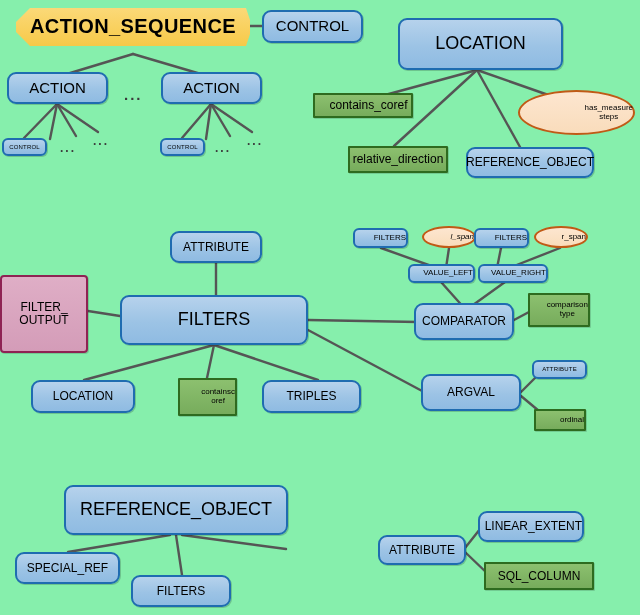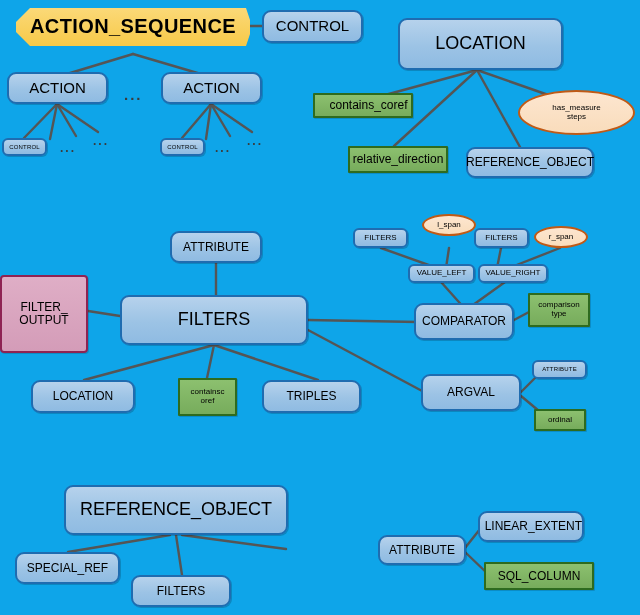--- a/index.html
+++ b/index.html
@@ -4,21 +4,21 @@
 <style>
   html, body {
     margin: 0;
     padding: 0;
     background: #ffffff;
   }
   #canvas {
     position: relative;
     width: 640px;
     height: 615px;
-    background: #0ea5e9;
+    background: #86efac;
     font-family: "Liberation Sans", sans-serif;
     overflow: hidden;
   }
   svg.edges {
     position: absolute;
     left: 0;
     top: 0;
     width: 640px;
     height: 615px;
     pointer-events: none;
@@ -81,21 +81,21 @@
     letter-spacing: 2px;
     z-index: 2;
     font-weight: 700;
     user-select: none;
   }
   
   .fs-xxl { font-size: 20px; font-weight: 700; letter-spacing: 0.4px; }
   .fs-xl  { font-size: 18px; }
   .fs-lg  { font-size: 15px; }
   .fs-md  { font-size: 12px; }
-  .fs-xs  { font-size: 8px; }
+  .fs-xs  { font-size: 8px; justify-content: flex-end; }
   .fs-xxs { font-size: 6px; letter-spacing: 0.2px; }
 </style>
 </head>
 <body>
 
 <div id="canvas">
 
   <svg class="edges" viewBox="0 0 640 615">
     <g stroke="#555555" stroke-width="2.4" fill="none" stroke-linecap="round">
 
@@ -222,21 +222,21 @@
   </div>
 
   <div class="node blue fs-md" style="left:262px; top:380px; width:99px; height:33px;">
     <span>TRIPLES</span>
   </div>
 
   <div class="node blue-sm fs-xs" style="left:353px; top:228px; width:55px; height:20px;">
     <span>FILTERS</span>
   </div>
 
-  <div class="node oval fs-xs" style="left:422px; top:214px; width:54px; height:22px;">
+  <div class="node oval fs-xs" style="left:422px; top:226px; width:54px; height:22px;font-style:italic;">
     <span>l_span</span>
   </div>
 
   <div class="node blue-sm fs-xs" style="left:474px; top:228px; width:55px; height:20px;">
     <span>FILTERS</span>
   </div>
 
   <div class="node oval fs-xs" style="left:534px; top:226px; width:54px; height:22px;">
     <span>r_span</span>
   </div>

